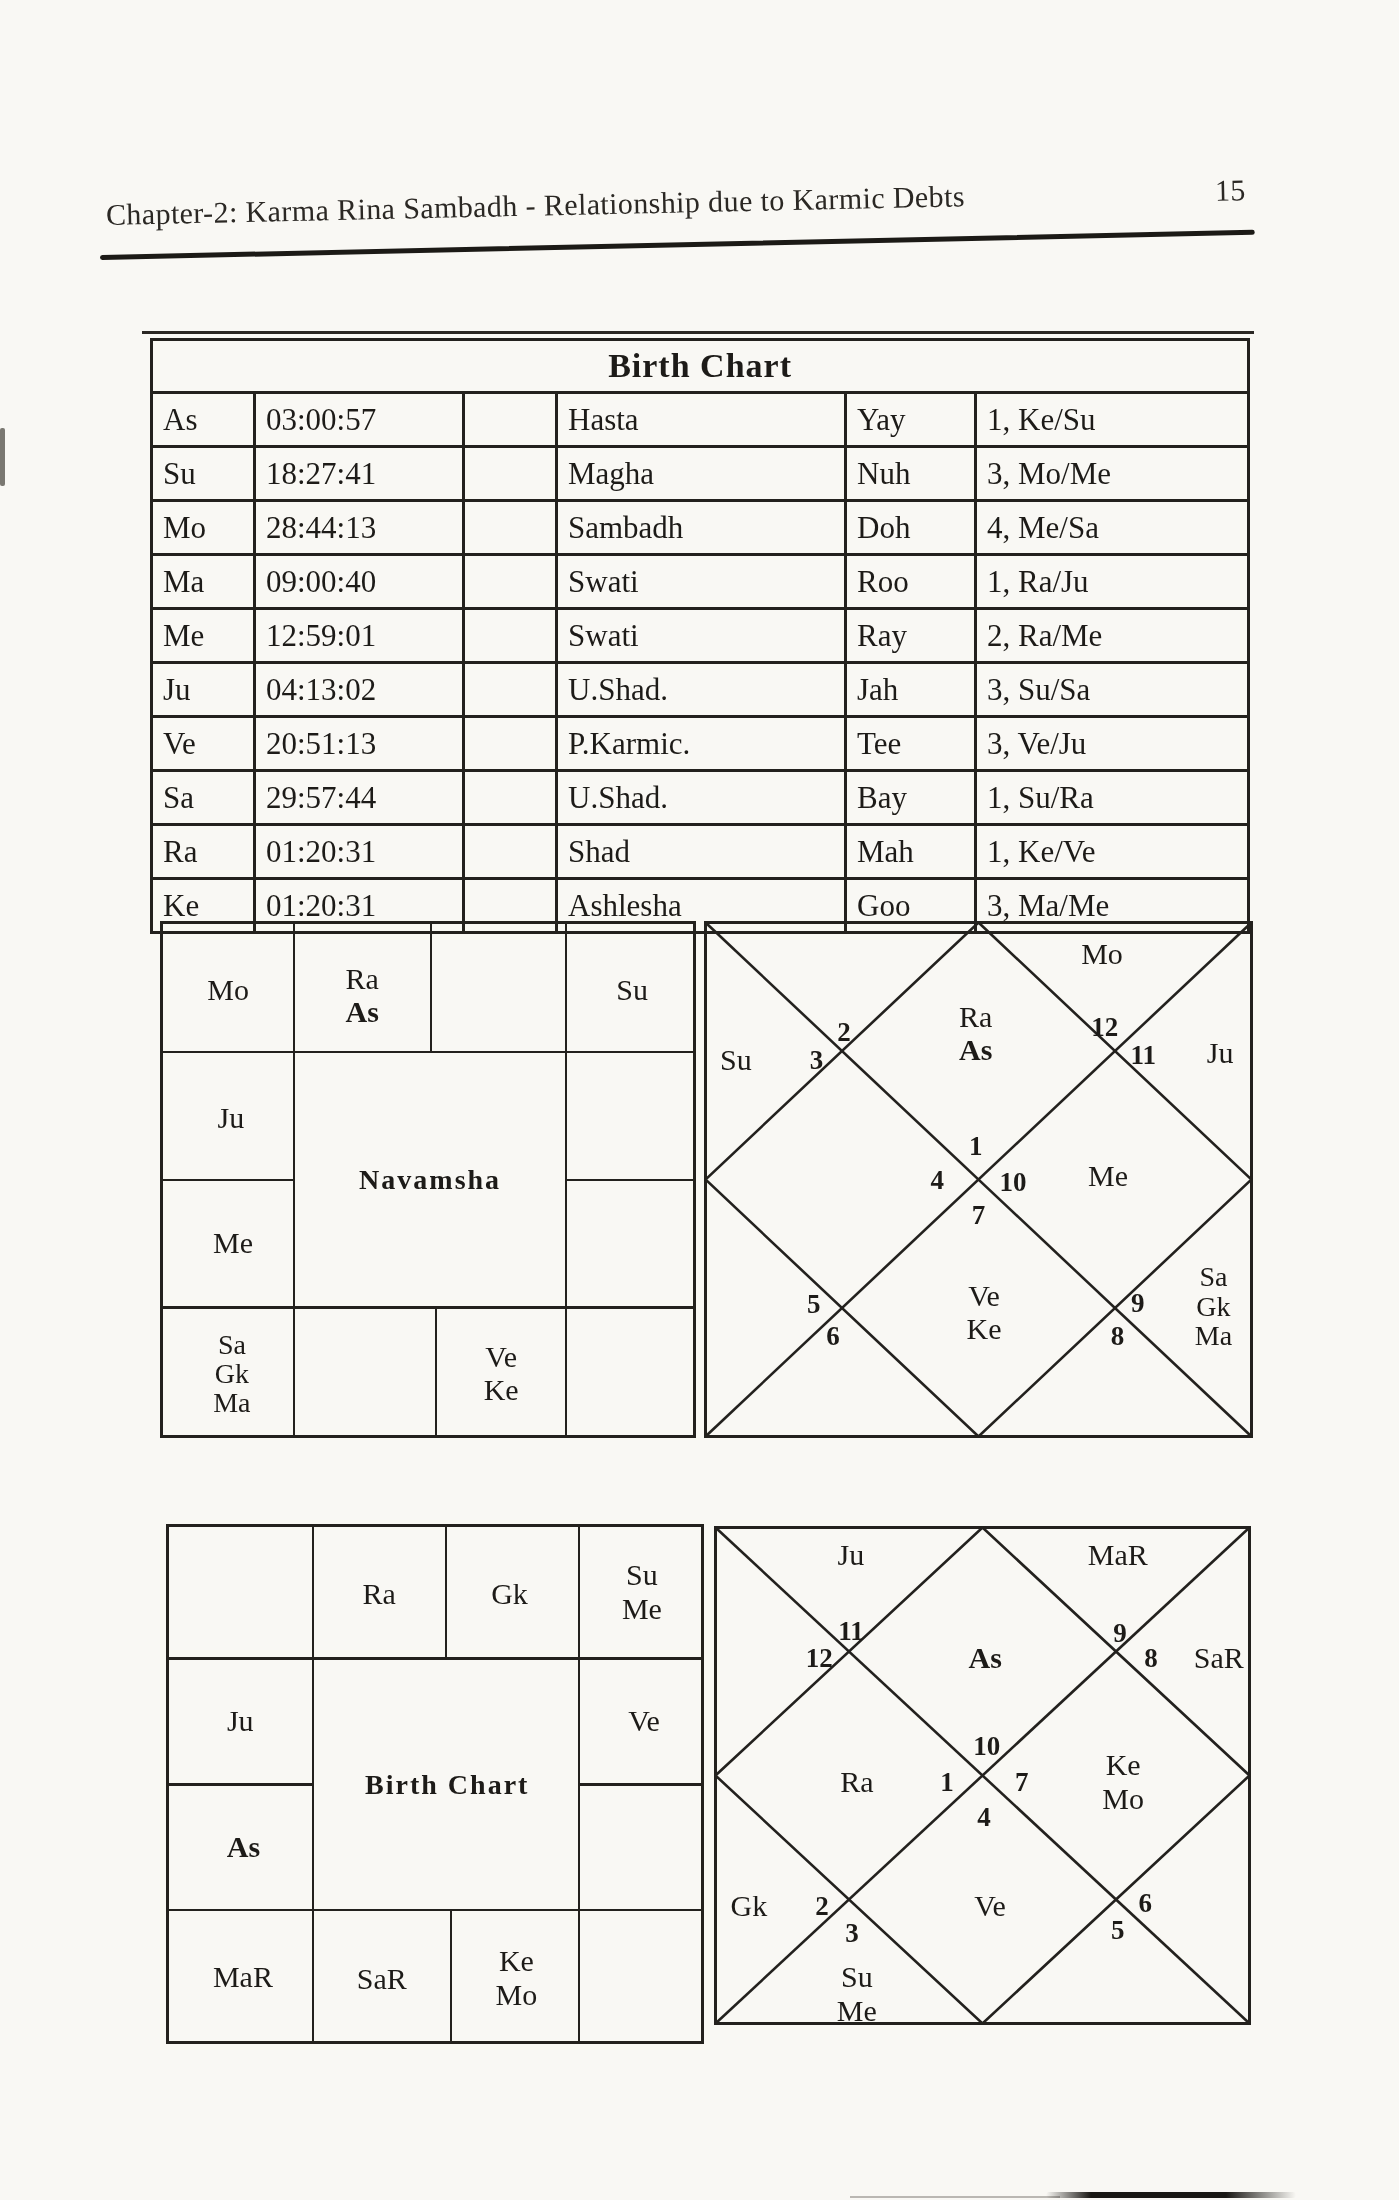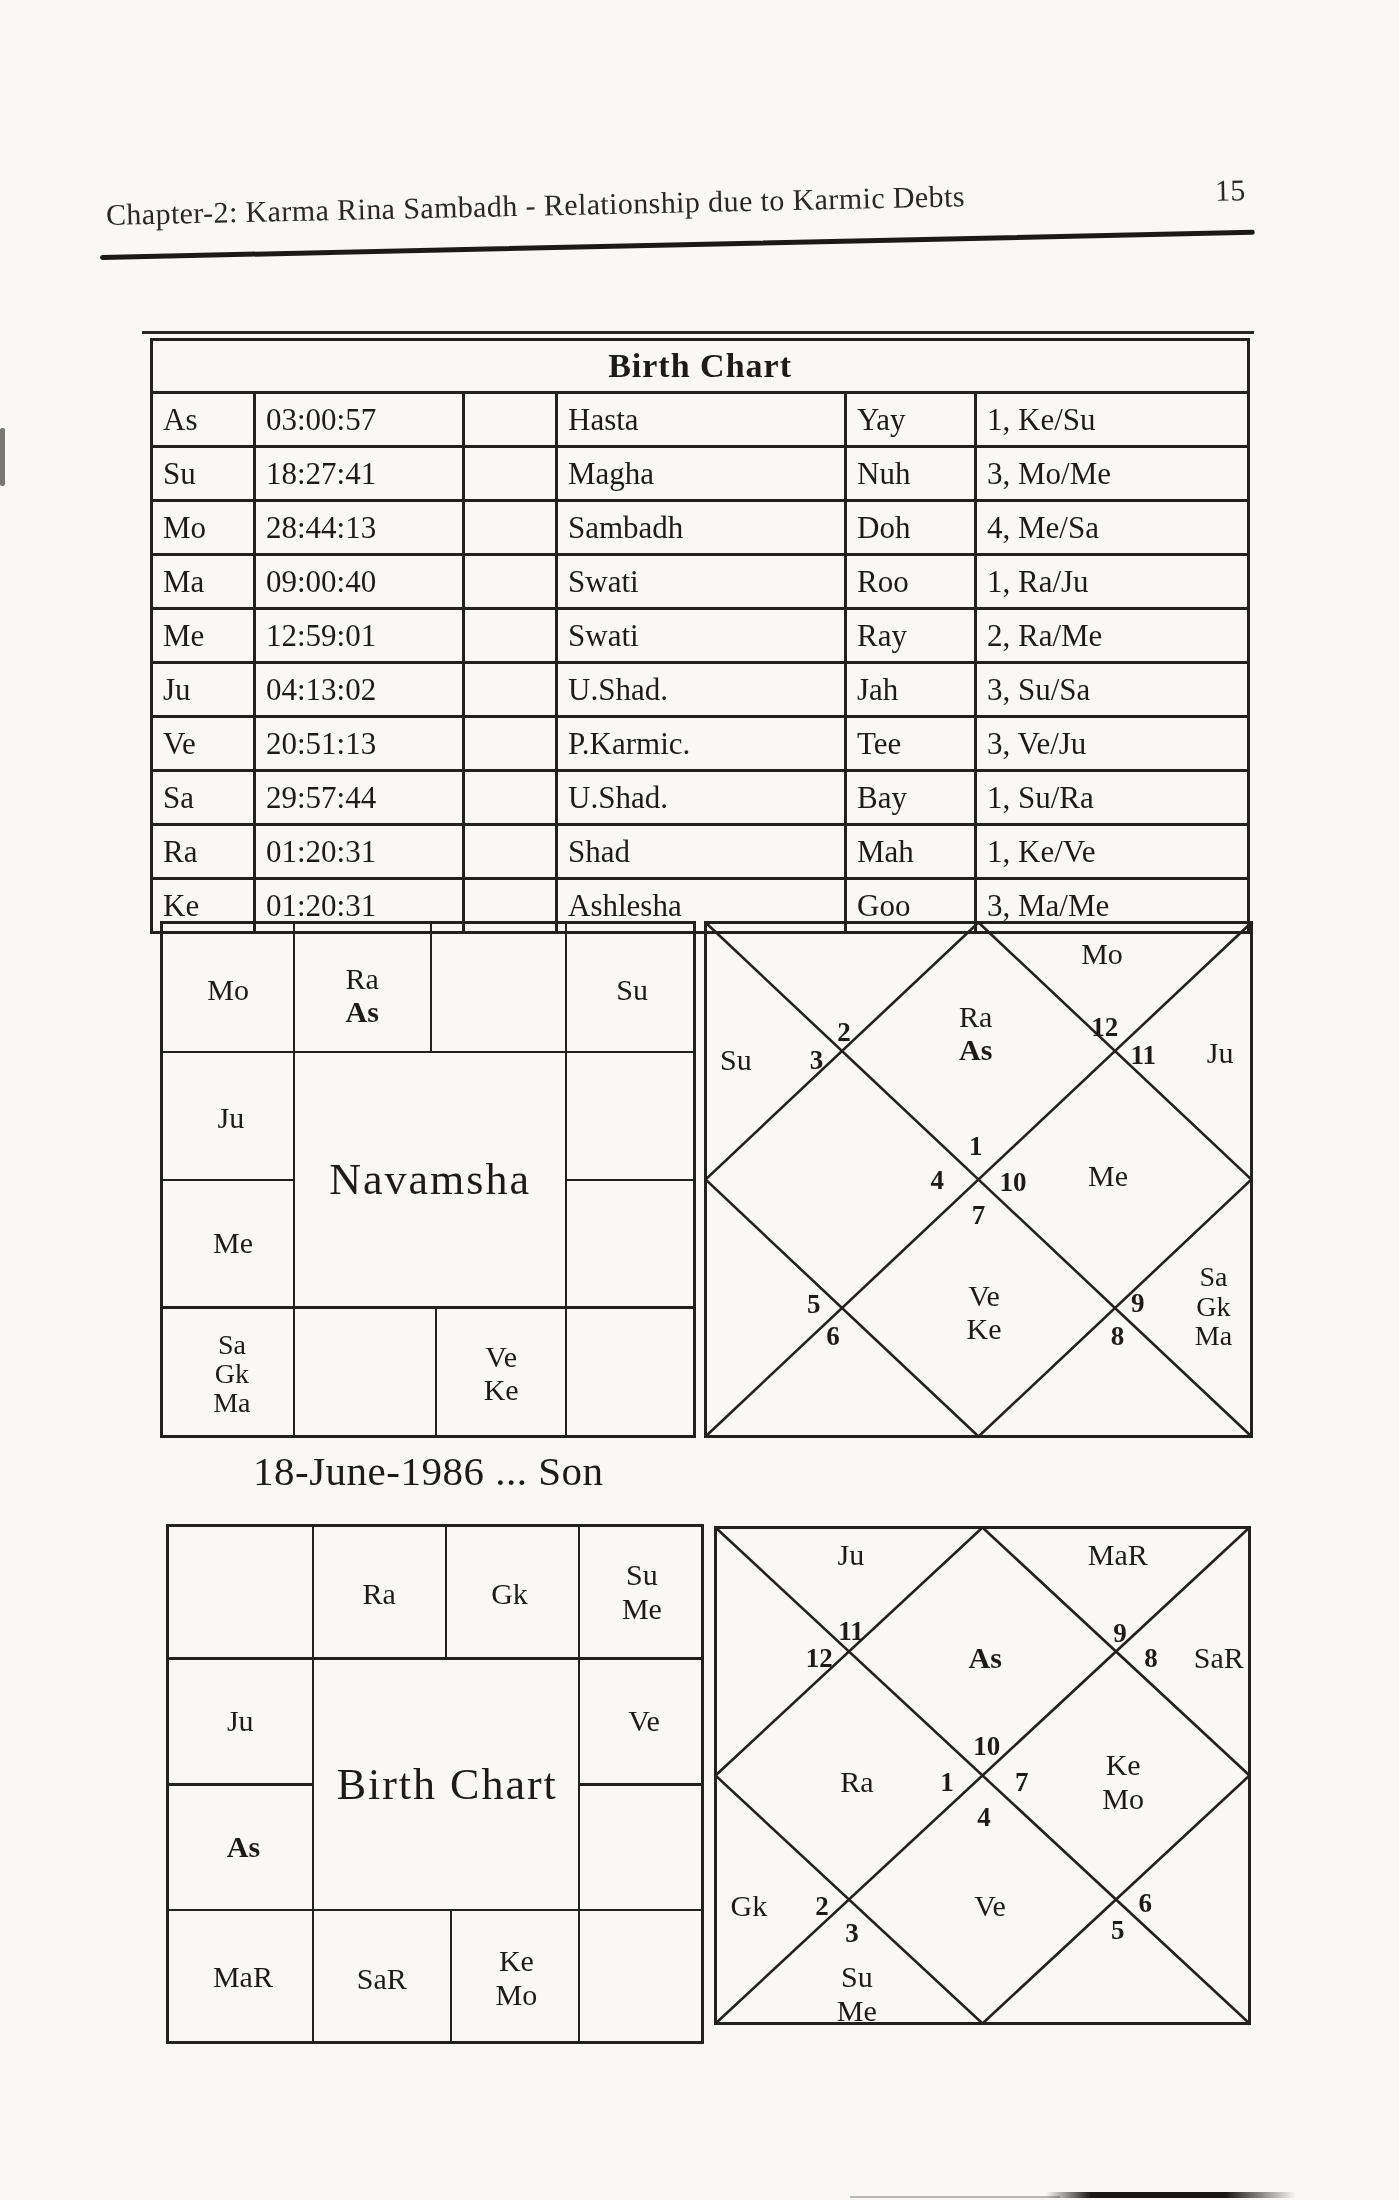--- a/index.html
+++ b/index.html
@@ -20,21 +20,21 @@
   table.btable td,table.btable th{border:3px solid #23211e;height:51px;padding:0 0 0 10px;
        vertical-align:middle;text-align:left;font-weight:normal;overflow:hidden;}
   table.btable th{font-size:34px;font-weight:bold;text-align:center;letter-spacing:1px;padding:0;height:50px;}
 
   
   .sq{position:absolute;border:3px solid #23211e;background:transparent;}
   .sq .ln{position:absolute;background:#23211e;}
   .lbl{position:absolute;transform:translate(-50%,-50%);font-size:30px;line-height:1.12;
        text-align:center;white-space:nowrap;color:#1d1b18;}
   .lbl .ln2{display:block;}
-  .ctr{font-weight:normal;font-size:44px;letter-spacing:2px;}
+  .ctr{font-weight:bold;font-size:28px;letter-spacing:2px;}
   .bold{font-weight:bold;}
   .num{font-weight:bold;font-size:27px;}
 
   
   .dia{position:absolute;}
   .dia svg{position:absolute;left:0;top:0;}
 
   .caption{position:absolute;left:253px;top:1447px;font-size:41px;letter-spacing:.5px;color:#1d1b18;}
 
   
@@ -211,21 +211,20 @@
       </div>
     <div class="lbl num" style="left:79%;top:73.8%;">9</div>
     <div class="lbl num" style="left:75.3%;top:80.2%;">8</div>
     <div class="lbl" style="left:92.8%;top:74.5%;font-size:28px;line-height:1.05;">
         <span class="ln2">Sa</span>
         <span class="ln2">Gk</span>
         <span class="ln2">Ma</span>
       </div>
   </div>
 
-  <div class="caption">18-June-1986 ... Son</div>
 
   <div class="sq" style="left:166px;top:1524px;width:532px;height:514px;">
     <div class="ln" style="left:0;right:0;top:calc(25.5% - 1px);height:2.5px;"></div>
     <div class="ln" style="left:0;width:27%;top:calc(50% - 1px);height:2.5px;"></div>
     <div class="ln" style="right:0;width:23%;top:calc(50% - 1px);height:2.5px;"></div>
     <div class="ln" style="left:0;right:0;top:calc(74.5% - 1px);height:2.5px;"></div>
     <div class="ln" style="top:0;bottom:0;left:calc(27% - 1px);width:2.5px;"></div>
     <div class="ln" style="top:0;bottom:0;left:calc(77% - 1px);width:2.5px;"></div>
     <div class="ln" style="top:0;height:25.5%;left:calc(52% - 1px);width:2.5px;"></div>
     <div class="ln" style="bottom:0;height:25.5%;left:calc(53% - 1px);width:2.5px;"></div>

